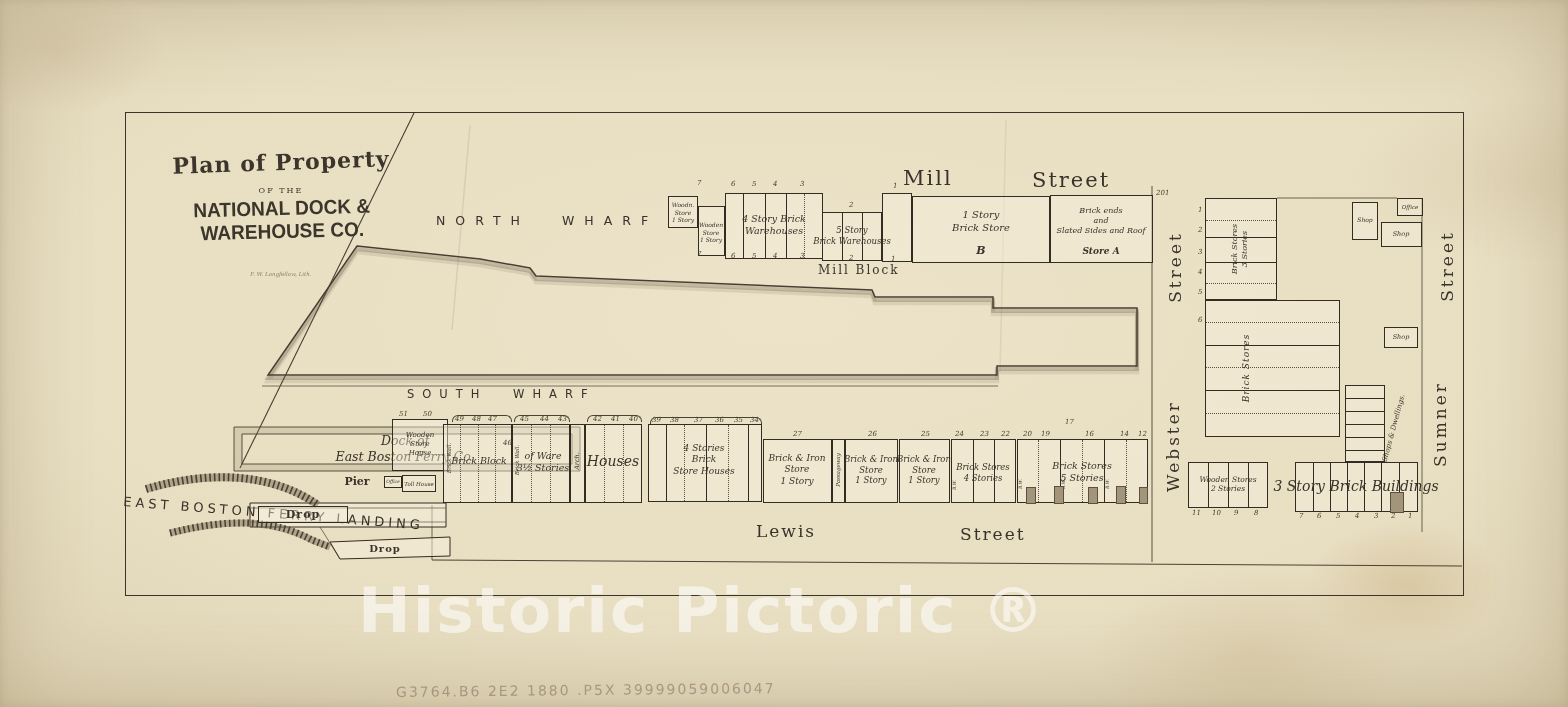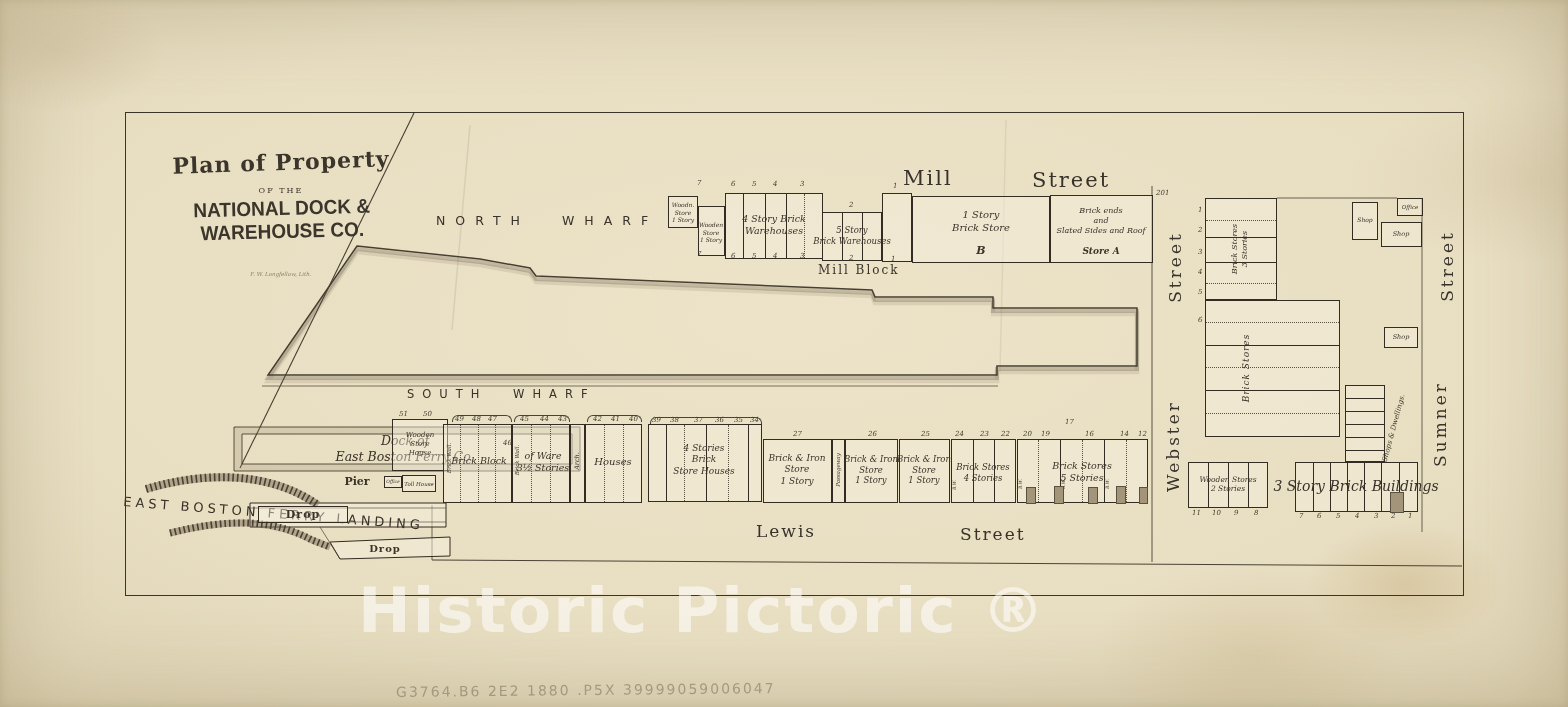--- a/index.html
+++ b/index.html
@@ -170,21 +170,21 @@
   <div class="lbl rot" style="left:517px;top:460px;font-size:5.5px;">Brick Wall.</div>
   <div class="lbl" style="left:543px;top:462px;font-size:9.5px;z-index:2;">of Ware
 3½ Stories</div>
 
   <div class="bx" style="left:570px;top:424px;width:15px;height:79px;"></div>
   <div class="lbl rot" style="left:577px;top:461px;font-size:6.5px;">Arch.</div>
 
   <div class="bx" style="left:585px;top:424px;width:57px;height:79px;"></div>
   <div class="vd" style="left:604px;top:425px;height:77px;"></div>
   <div class="vd" style="left:623px;top:425px;height:77px;"></div>
-  <div class="lbl" style="left:613px;top:462px;font-size:10px;z-index:2;">Houses</div>
+  <div class="lbl" style="left:613px;top:462px;font-size:14px;z-index:2;">Houses</div>
 
   <div class="bx" style="left:648px;top:424px;width:114px;height:78px;"></div>
   <div class="vs" style="left:666px;top:425px;height:76px;"></div>
   <div class="vd" style="left:684px;top:425px;height:76px;"></div>
   <div class="vs" style="left:706px;top:425px;height:76px;"></div>
   <div class="vd" style="left:728px;top:425px;height:76px;"></div>
   <div class="vs" style="left:748px;top:425px;height:76px;"></div>
   <div class="lbl" style="left:704px;top:460px;font-size:9px;z-index:2;">4 Stories
 Brick
 Store Houses</div>

